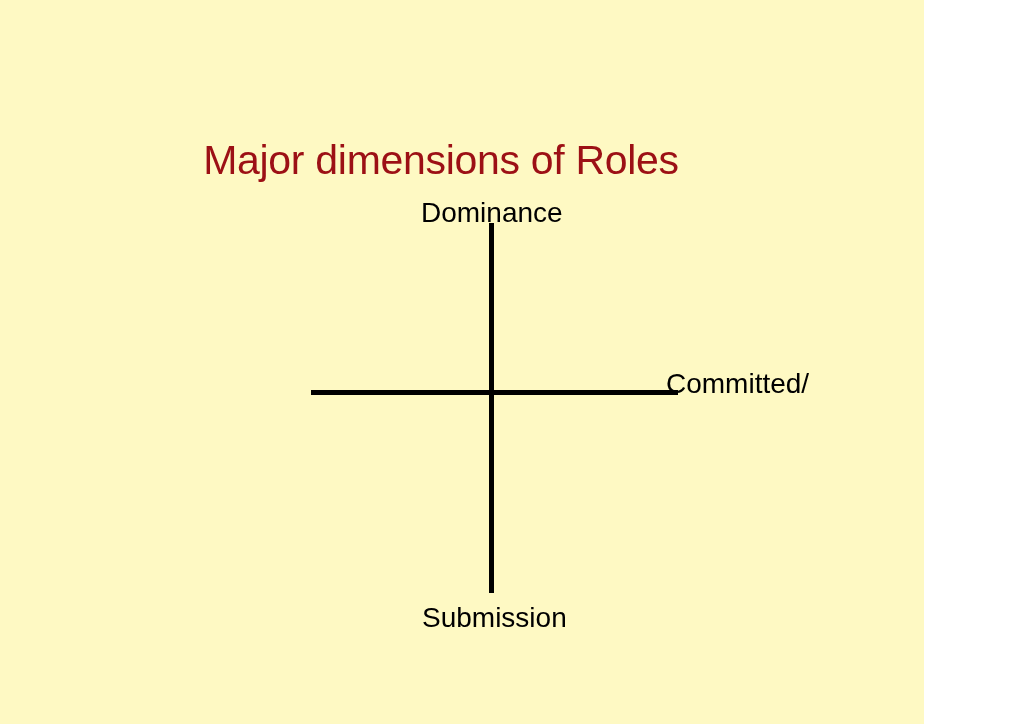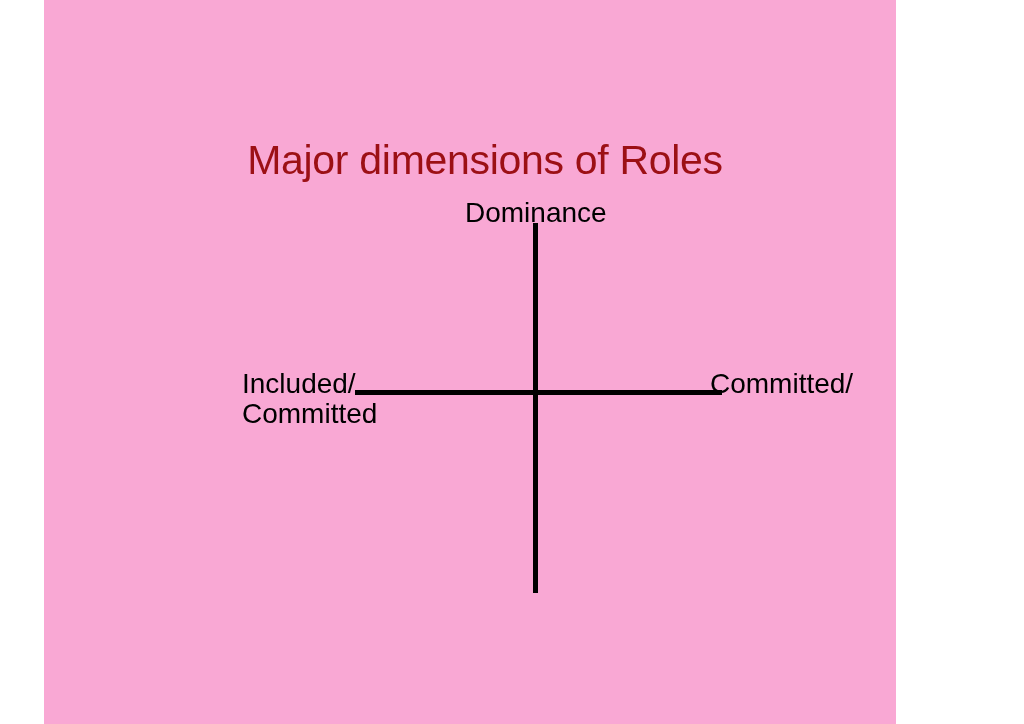--- a/index.html
+++ b/index.html
@@ -8,24 +8,23 @@
     background: #ffffff;
   }
   body {
     width: 1024px;
     height: 724px;
     font-family: "Liberation Sans", sans-serif;
     overflow: hidden;
   }
   #slide {
     position: relative;
-    width: 852px;
+    width: 924px;
     height: 724px;
-    background: #f9a8d4;
-    margin-left: 44px;
+    background: #fef9c3;
   }
 
   
   #slide-title {
     position: absolute;
     left: 0;
     top: 136px;
     width: 1024px;
     text-align: center;
     padding-right: 142px;
@@ -90,23 +89,20 @@
 <div id="slide">
 
   <div id="slide-title">Major dimensions of Roles</div>
 
   <div class="axis-line" id="vertical-axis"></div>
 
   <div class="axis-line" id="horizontal-axis"></div>
 
   <div class="axis-label" id="label-dominance">Dominance</div>
 
+  <div class="axis-label" id="label-submission">Submission</div>
 
-  <div class="axis-label" id="label-left">
-    <span class="line1">Included/</span>
-    <span class="line2">Committed</span>
-  </div>
 
   <div class="axis-label" id="label-right">
     <span class="line1">Committed/</span>
   </div>
 
 </div>
 
 </body></html>

